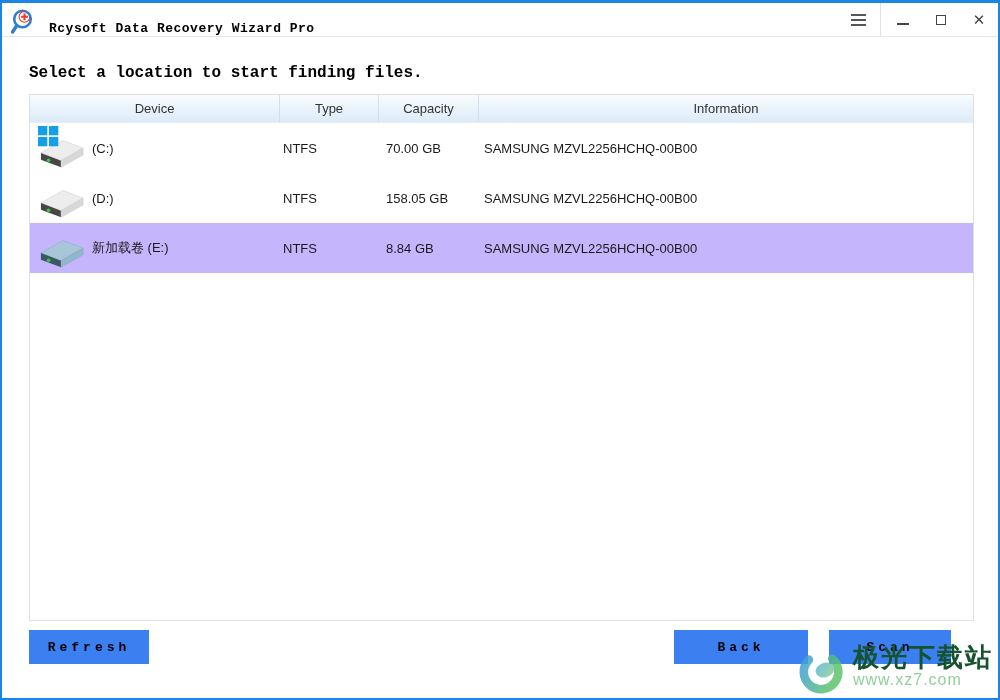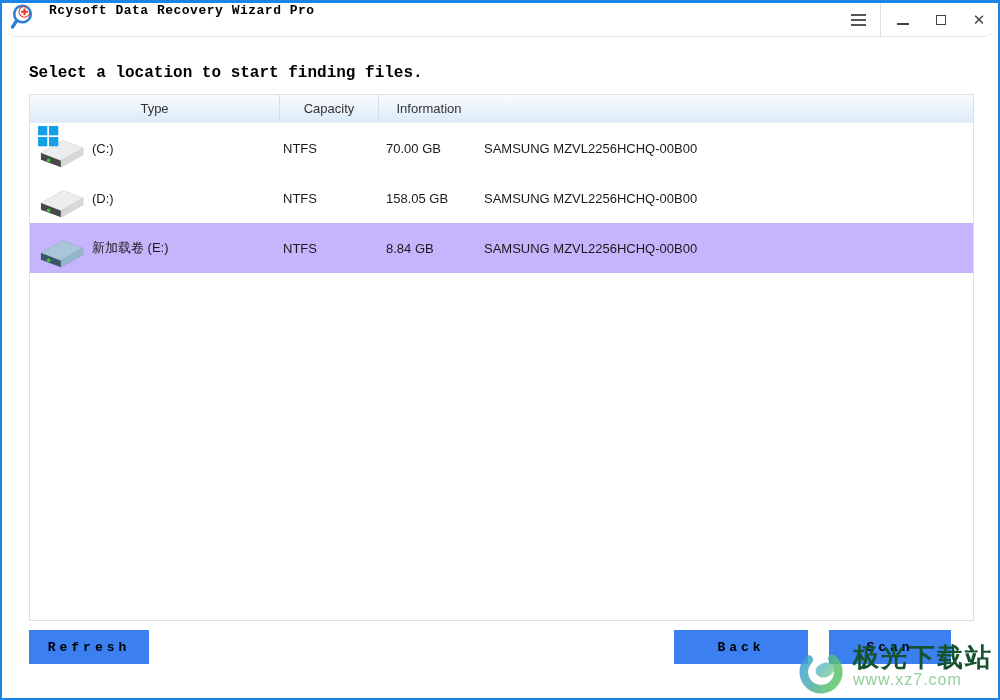--- a/index.html
+++ b/index.html
@@ -1,20 +1,20 @@
 <!DOCTYPE html>
 <html><head>
 <meta charset="utf-8">
 <style>
   html,body{margin:0;padding:0;}
   body{width:1000px;height:700px;position:relative;font-family:"Liberation Sans",sans-serif;background:#fff;overflow:hidden;}
   .window{position:absolute;inset:0;box-sizing:border-box;border:2px solid #1b84e5;border-top-width:3px;background:#fff;}
 
   
-  .titlebar{position:absolute;top:0;left:0;right:0;height:33px;border-bottom:1px solid #e6e6e6;display:flex;align-items:flex-start;background:#fff;border-radius:15px;}
+  .titlebar{position:absolute;top:0;left:0;right:0;height:33px;border-bottom:1px solid #e6e6e6;display:flex;align-items:flex-end;background:#fff;}
   .logo{margin-left:8px;flex:0 0 auto;display:flex;}
   .title{font-family:"Liberation Mono",monospace;font-weight:bold;font-size:13px;color:#000;margin-left:11px;letter-spacing:.5px;white-space:nowrap;}
   .tb-spacer{flex:1;}
   .tb-btn{width:38px;height:33px;display:flex;align-items:center;justify-content:center;cursor:default;background:transparent;border:none;padding:0;}
   .hamburger{display:flex;flex-direction:column;gap:3px;}
   .hamburger span{display:block;width:15px;height:2px;background:#555;}
   .tb-divider{width:1px;height:33px;background:#e0e0e0;margin:0 3px;}
   .min-glyph{display:block;width:12px;height:2px;background:#444;margin-top:8px;}
   .max-glyph{display:block;width:10px;height:10px;border:1.5px solid #444;box-sizing:border-box;}
 
@@ -88,20 +88,21 @@
     </button>
     <button class="tb-btn" style="font-size:15px;color:#444;">
       <span>✕</span>
     </button>
   </div>
 
   <div class="subtitle">Select a location to start finding files.</div>
 
   <div class="device-table">
     <div class="thead">
+      <div class="th">Device</div>
       <div class="th">Type</div>
       <div class="th">Capacity</div>
       <div class="th">Information</div>
     </div>
 
     <div class="trow">
       <div class="cell-device">
         <span class="icon-wrap">
           <svg class="winlogo-svg" width="21" height="21" viewBox="0 0 21 21">
             <rect x="0" y="0" width="9.3" height="9.3" fill="#13a0e8"></rect>

